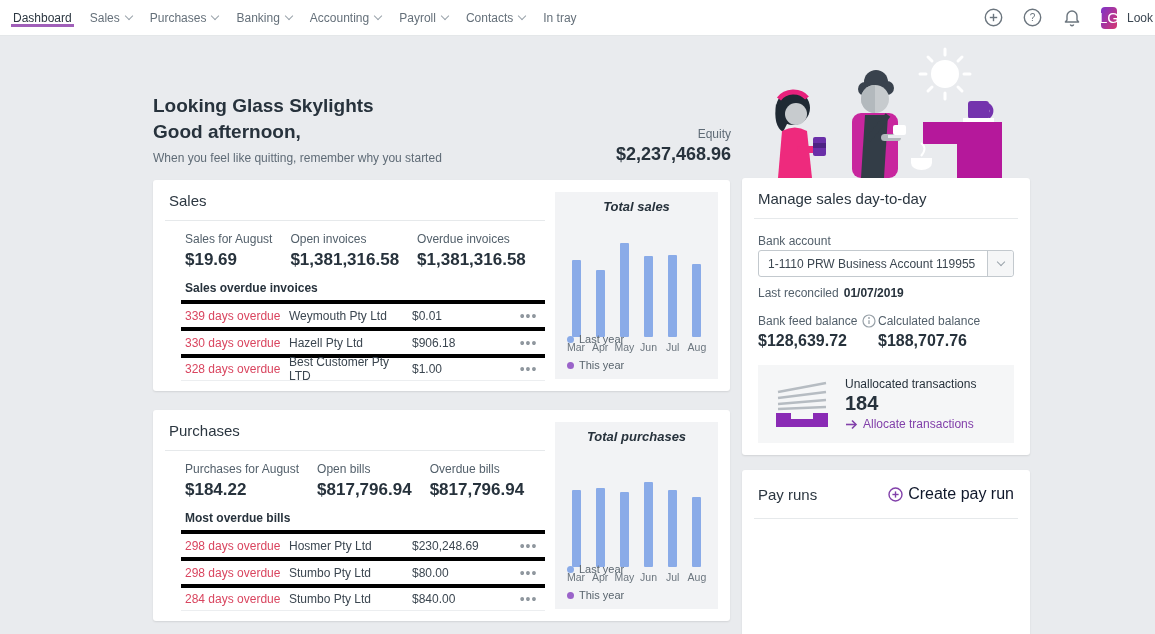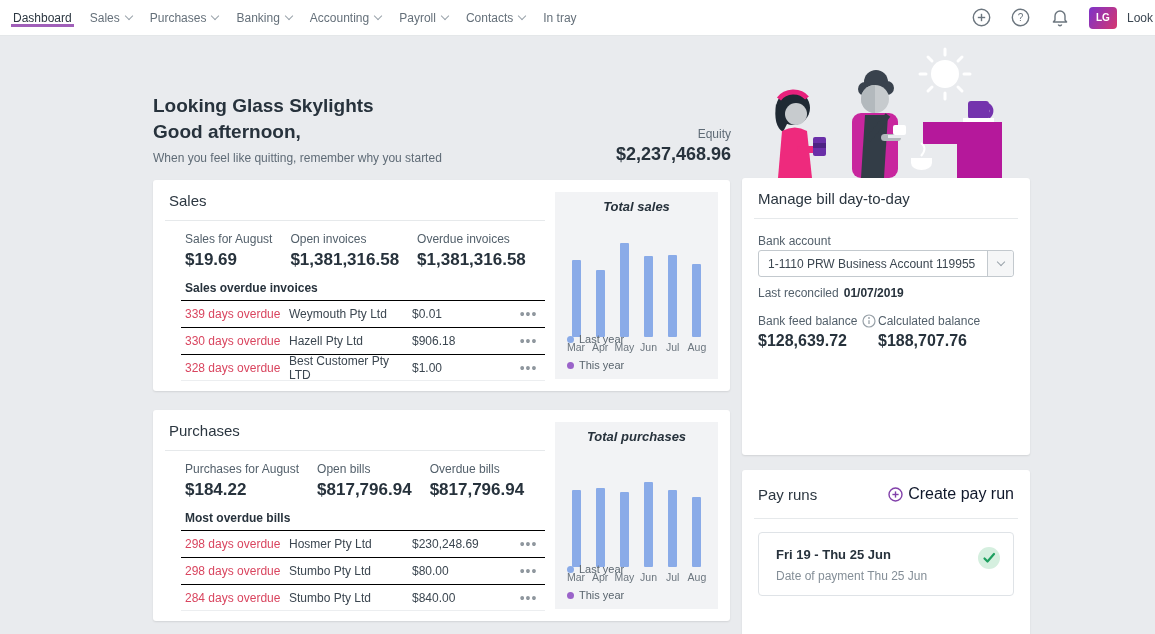--- a/index.html
+++ b/index.html
@@ -10,22 +10,22 @@
   .topnav { position:absolute; top:0; left:0; width:1155px; height:36px; background:#fff;
             border-bottom:1px solid #e4e7e9; display:flex; align-items:center; padding-left:4px; z-index:5; }
   .nav-item { position:relative; height:19px; display:flex; align-items:center; padding:0 9px;
               font-size:12px; color:#65707a; cursor:pointer; white-space:nowrap; }
   .nav-item.active { color:#2b3640; }
   .nav-item.active::after { content:''; position:absolute; left:7px; right:7px; bottom:0; height:3px; background:#a05fb9; }
   .chev { width:6px; height:6px; border-right:1.4px solid #9aa3ab; border-bottom:1.4px solid #9aa3ab;
           display:inline-block; transform:rotate(45deg); margin-left:6px; margin-top:-3px; }
   .nav-right { margin-left:auto; display:flex; align-items:center; gap:19px; padding-right:2px; }
   .icon-btn { width:20px; height:20px; display:flex; align-items:center; justify-content:center; cursor:pointer; }
-  .avatar { width:28px; height:22px; border-radius:4px; background:linear-gradient(120deg,#7d33c9,#d6366f);
-            color:#fff; font-size:10px; font-weight:bold; display:flex; align-items:center; justify-content:center; }
+  .avatar { width:16px; height:22px; border-radius:4px; background:linear-gradient(120deg,#7d33c9,#d6366f);
+            color:#fff; font-size:15px; font-weight:normal; display:flex; align-items:center; justify-content:center; }
   .user-name { font-size:12px; color:#3a4550; white-space:nowrap; margin-left:-9px; }
 
   
   .greeting { position:absolute; left:153px; top:93px; color:#27323c; }
   .greeting h1 { font-size:19px; font-weight:bold; line-height:26px; }
   .tagline { position:absolute; left:153px; top:151px; font-size:12px; color:#5f6b76; }
   .equity { position:absolute; left:431px; top:127px; width:300px; text-align:right; }
   .equity-label { font-size:12px; color:#5f6b76; }
   .equity-value { font-size:18px; font-weight:bold; color:#27323c; margin-top:3px; }
 
@@ -39,21 +39,21 @@
   .sales-card { left:153px; top:180px; width:577px; height:211px; }
   .purchases-card { left:153px; top:410px; width:577px; height:211px; }
   .main-divider { width:380px; }
 
   .stats { position:absolute; left:32px; top:52px; display:flex; gap:18px; }
   .stat-label { font-size:12px; color:#53606b; margin-bottom:4px; }
   .stat-value { font-size:17px; font-weight:bold; color:#27323c; }
   .table-title { position:absolute; left:32px; top:101px; font-size:12px; font-weight:bold; color:#27323c; }
 
   .ov-table { position:absolute; left:28px; top:120px; width:364px; }
-  .ov-row { display:flex; align-items:center; height:27px; border-top:1px solid #000000; font-size:12px; padding-left:4px; }
+  .ov-row { display:flex; align-items:center; height:27px; border-top:4px solid #000000; font-size:12px; padding-left:4px; }
   .ov-row:last-child { border-bottom:1px solid #eceef0; }
   .ov-days { width:104px; color:#d9455f; }
   .ov-name { flex:1; color:#3b4650; }
   .ov-amount { width:100px; text-align:left; color:#3b4650; }
   .ov-dots { width:33px; text-align:center; color:#8f979e; font-size:14px; letter-spacing:1px; cursor:pointer; line-height:10px; }
 
   
   .chart-panel { position:absolute; left:402px; top:12px; width:163px; height:187px; background:#f2f3f5; }
   .chart-title { text-align:center; margin-top:7px; font-size:13px; font-weight:bold; color:#27323c;font-style:italic; }
   .bars { position:absolute; left:9px; right:9px; top:40px; bottom:42px; display:flex;
@@ -393,21 +393,21 @@
       <span class="legend-item">
           <span class="dot dot-purple"></span>
           <span>This year</span>
         </span>
     </div>
   </div>
 </div>
 
 <div class="card manage-card">
   <div class="card-head">
-    <span class="card-title">Manage bill day-to-day</span>
+    <span class="card-title">Manage sales day-to-day</span>
   </div>
   <div class="hdivider side-divider"></div>
 
   <div class="field-label">Bank account</div>
   <div class="select">
     <span class="select-value">1-1110 PRW Business Account 119955</span>
     <span class="select-btn">
         <span class="chev" style="margin:0 0 3px 0;"></span>
       </span>
   </div>
@@ -427,37 +427,49 @@
     </div>
     <div class="bal-value">$128,639.72</div>
   </div>
   <div class="bal-col2">
     <div class="bal-label">
         <span>Calculated balance</span>
       </div>
     <div class="bal-value">$188,707.76</div>
   </div>
 
+  <div class="unalloc">
+    <svg class="unalloc-icon" width="62" height="48" viewBox="0 0 62 48">
+      <line x1="7" y1="12" x2="55" y2="3" stroke="#b6bcc2" stroke-width="2.4"></line>
+      <line x1="7" y1="18" x2="55" y2="12" stroke="#b6bcc2" stroke-width="2.4"></line>
+      <line x1="7" y1="24" x2="55" y2="20" stroke="#b6bcc2" stroke-width="2.4"></line>
+      <line x1="7" y1="29" x2="55" y2="27" stroke="#b6bcc2" stroke-width="2.4"></line>
+      <path d="M5 33 h15 v6 h22 v-6 h15 v14 h-52 z" fill="#8a2bb5"></path>
+    </svg>
+    <div class="unalloc-text">
+      <div class="unalloc-label">Unallocated transactions</div>
+      <div class="unalloc-count">184</div>
+      <div class="alloc-link">
+        <svg width="13" height="11" viewBox="0 0 13 11">
+            <line x1="1" y1="5.5" x2="11" y2="5.5" stroke="#8241aa" stroke-width="1.6"></line>
+            <polyline points="7,1.5 11,5.5 7,9.5" fill="none" stroke="#8241aa" stroke-width="1.6"></polyline>
+          </svg>
+        <span>Allocate transactions</span>
+      </div>
+    </div>
+  </div>
 </div>
 
 <div class="card payruns-card">
   <div class="card-head" style="height:48px;">
     <span class="card-title">Pay runs</span>
     <span class="create-link">
       <svg width="15" height="15" viewBox="0 0 15 15">
           <circle cx="7.5" cy="7.5" r="6.5" fill="none" stroke="#8241aa" stroke-width="1.4"></circle>
           <line x1="7.5" y1="4.4" x2="7.5" y2="10.6" stroke="#8241aa" stroke-width="1.4"></line>
           <line x1="4.4" y1="7.5" x2="10.6" y2="7.5" stroke="#8241aa" stroke-width="1.4"></line>
         </svg>
       <span>Create pay run</span>
     </span>
   </div>
   <div class="hdivider side-divider" style="top:48px;"></div>
 
-  <div class="payrun-box">
-    <div class="payrun-range">Fri 19 - Thu 25 Jun</div>
-    <div class="payrun-date">Date of payment Thu 25 Jun</div>
-    <svg class="payrun-check" width="24" height="24" viewBox="0 0 24 24">
-      <circle cx="12" cy="12" r="11" fill="#d5efdf"></circle>
-      <path d="M7.5 12.5 l3 3 l6.5 -7.5" fill="none" stroke="#1d9f5f" stroke-width="2.2" stroke-linecap="round" stroke-linejoin="round"></path>
-    </svg>
-  </div>
 </div>
 
 </body></html>

